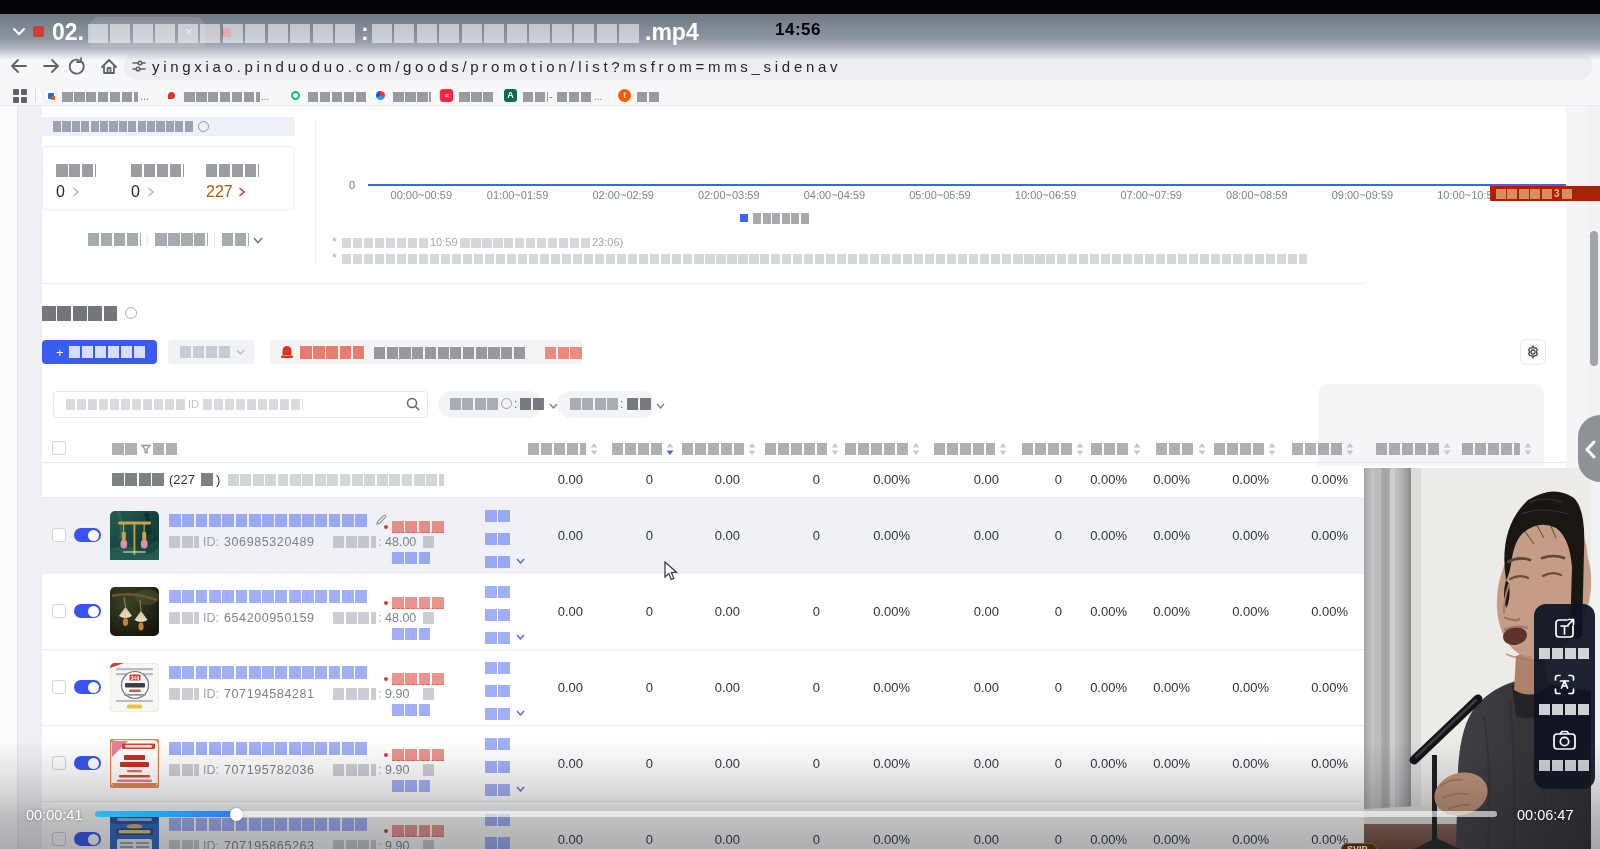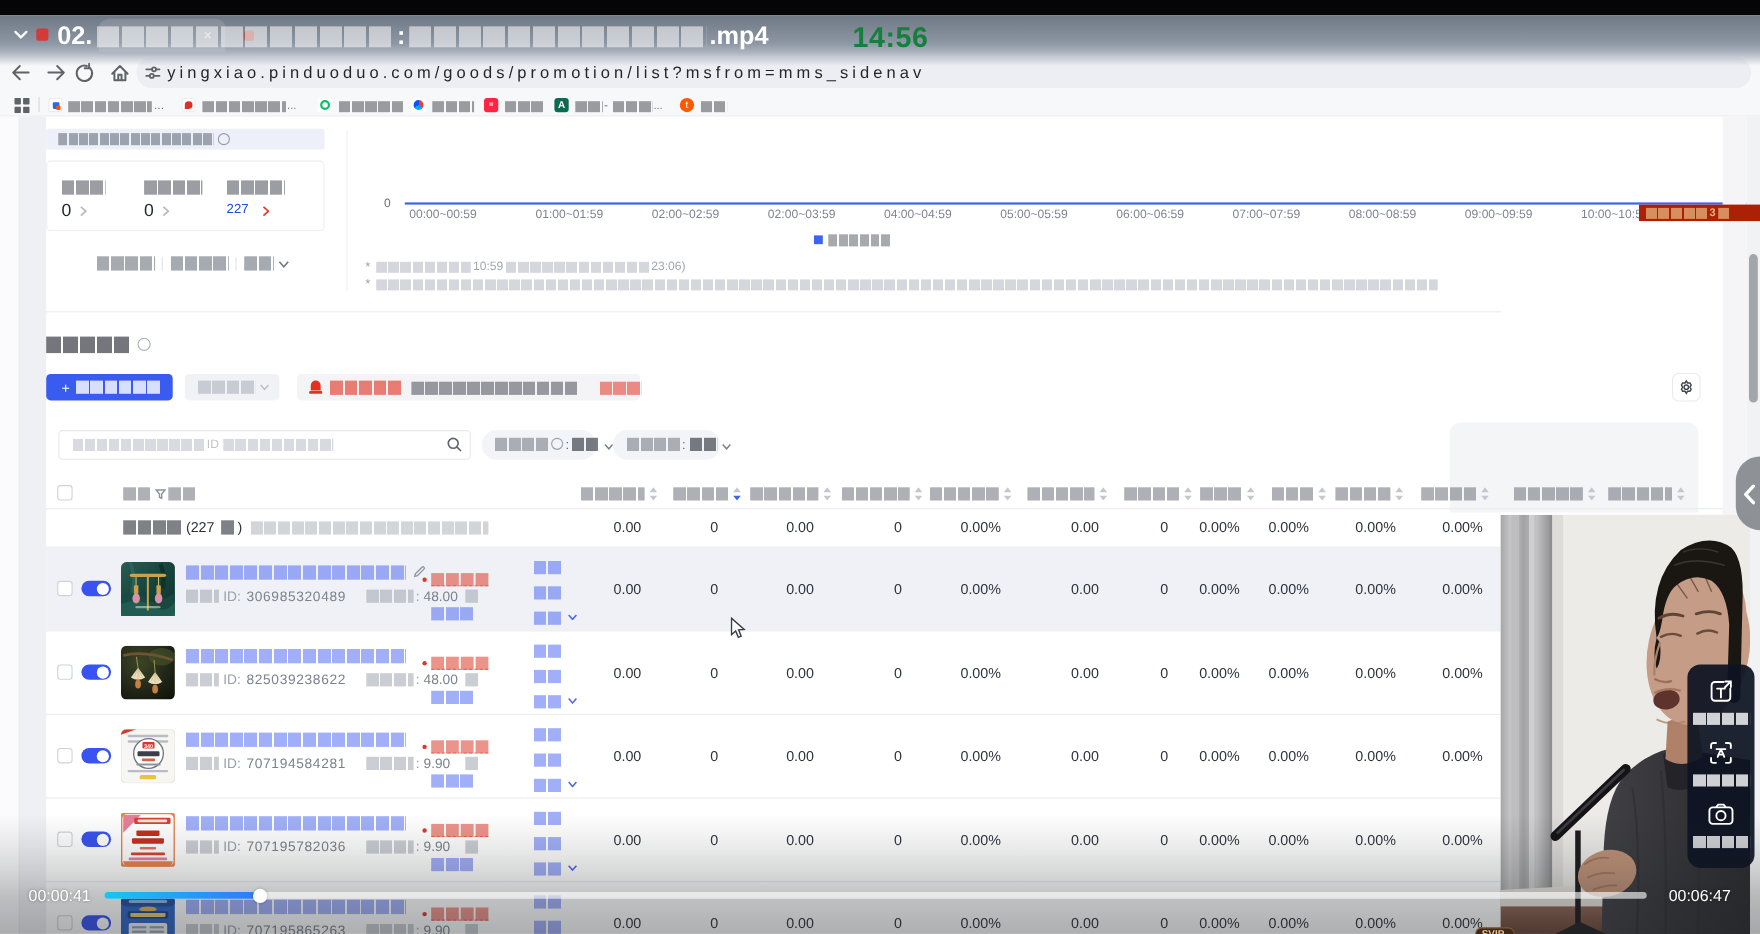--- a/index.html
+++ b/index.html
@@ -73,42 +73,42 @@
 <div style="position:absolute;left:131px;top:164px;width:53px;height:13px;background:repeating-linear-gradient(90deg,rgba(55,60,70,0.5) 0 11.5px,transparent 11.5px 13px);"></div>
 <div style="position:absolute;left:206px;top:164px;width:53px;height:13px;background:repeating-linear-gradient(90deg,rgba(55,60,70,0.5) 0 11.5px,transparent 11.5px 13px);"></div>
 <div style="position:absolute;left:56px;top:184px;font-size:16px;color:#23272e;font-weight:400;letter-spacing:0px;white-space:nowrap;line-height:1;">0</div>
 <svg class="abs" style="left:72px;top:187px" width="7" height="10" viewBox="0 0 7 10" fill="none" stroke="#b6bac2" stroke-width="1.6">
     <path d="M1.5 1 L6 5 L1.5 9"></path>
   </svg>
 <div style="position:absolute;left:131px;top:184px;font-size:16px;color:#23272e;font-weight:400;letter-spacing:0px;white-space:nowrap;line-height:1;">0</div>
 <svg class="abs" style="left:147px;top:187px" width="7" height="10" viewBox="0 0 7 10" fill="none" stroke="#b6bac2" stroke-width="1.6">
     <path d="M1.5 1 L6 5 L1.5 9"></path>
   </svg>
-<div style="position:absolute;left:206px;top:184px;font-size:12px;color:#1d4ed8;font-weight:500;letter-spacing:0px;white-space:nowrap;line-height:1;">227</div>
+<div style="position:absolute;left:206px;top:184px;font-size:16px;color:#a16207;font-weight:500;letter-spacing:0px;white-space:nowrap;line-height:1;">227</div>
 <svg class="abs" style="left:238px;top:187px" width="7" height="10" viewBox="0 0 7 10" fill="none" stroke="#e23d30" stroke-width="1.6">
     <path d="M1.5 1 L6 5 L1.5 9"></path>
   </svg>
 <div style="position:absolute;left:88px;top:233px;width:53px;height:13px;background:repeating-linear-gradient(90deg,rgba(77,85,99,0.5) 0 11.5px,transparent 11.5px 13px);"></div>
 <div style="position:absolute;left:147px;top:234px;width:1px;height:12px;background:#e0e3e8;"></div>
 <div style="position:absolute;left:155px;top:233px;width:53px;height:13px;background:repeating-linear-gradient(90deg,rgba(77,85,99,0.5) 0 11.5px,transparent 11.5px 13px);"></div>
 <div style="position:absolute;left:214px;top:234px;width:1px;height:12px;background:#e0e3e8;"></div>
 <div style="position:absolute;left:222px;top:233px;width:27px;height:13px;background:repeating-linear-gradient(90deg,rgba(77,85,99,0.5) 0 11.5px,transparent 11.5px 13px);"></div>
 <svg class="abs" style="left:253px;top:237px" width="10" height="7" viewBox="0 0 10 7" fill="none" stroke="#717a88" stroke-width="1.5">
     <path d="M1 1 L5 5.5 L9 1"></path>
   </svg>
 <div style="position:absolute;left:315px;top:118px;width:1px;height:146px;background:#eef0f3;"></div>
 <div style="position:absolute;left:349px;top:180px;font-size:11px;color:#6a717d;font-weight:400;letter-spacing:0px;white-space:nowrap;line-height:1;">0</div>
 <div style="position:absolute;left:368px;top:184px;width:1232px;height:2px;background:#3d63f2;"></div>
-<div style="position:absolute;left:372.0px;top:190px;width:80px;text-align:left;font-size:11px;color:#7e8490;white-space:nowrap;line-height:1">00:00~00:59</div>
+<div style="position:absolute;left:372.0px;top:190px;width:80px;text-align:right;font-size:11px;color:#7e8490;white-space:nowrap;line-height:1">00:00~00:59</div>
 <div style="position:absolute;left:477.6px;top:190px;width:80px;text-align:center;font-size:11px;color:#7e8490;white-space:nowrap;line-height:1">01:00~01:59</div>
 <div style="position:absolute;left:583.2px;top:190px;width:80px;text-align:center;font-size:11px;color:#7e8490;white-space:nowrap;line-height:1">02:00~02:59</div>
 <div style="position:absolute;left:688.8px;top:190px;width:80px;text-align:center;font-size:11px;color:#7e8490;white-space:nowrap;line-height:1">02:00~03:59</div>
 <div style="position:absolute;left:794.4px;top:190px;width:80px;text-align:center;font-size:11px;color:#7e8490;white-space:nowrap;line-height:1">04:00~04:59</div>
 <div style="position:absolute;left:900.0px;top:190px;width:80px;text-align:center;font-size:11px;color:#7e8490;white-space:nowrap;line-height:1">05:00~05:59</div>
-<div style="position:absolute;left:1005.5999999999999px;top:190px;width:80px;text-align:center;font-size:11px;color:#7e8490;white-space:nowrap;line-height:1">06:00~06:59</div>
+<div style="position:absolute;left:1005.5999999999999px;top:190px;width:80px;text-align:center;font-size:11px;color:#7e8490;white-space:nowrap;line-height:1">10:00~06:59</div>
 <div style="position:absolute;left:1111.1999999999998px;top:190px;width:80px;text-align:center;font-size:11px;color:#7e8490;white-space:nowrap;line-height:1">07:00~07:59</div>
 <div style="position:absolute;left:1216.8px;top:190px;width:80px;text-align:center;font-size:11px;color:#7e8490;white-space:nowrap;line-height:1">08:00~08:59</div>
 <div style="position:absolute;left:1322.4px;top:190px;width:80px;text-align:center;font-size:11px;color:#7e8490;white-space:nowrap;line-height:1">09:00~09:59</div>
 <div style="position:absolute;left:1428.0px;top:190px;width:80px;text-align:center;font-size:11px;color:#7e8490;white-space:nowrap;line-height:1">10:00~10:59</div>
 <div style="position:absolute;left:740px;top:214px;width:8px;height:8px;background:#3d63f2;"></div>
 <div style="position:absolute;left:753px;top:213px;width:57px;height:11px;background:repeating-linear-gradient(90deg,rgba(60,65,75,0.45) 0 8.1px,transparent 8.1px 9.6px);"></div>
 <div style="position:absolute;left:332px;top:236px;font-size:12px;color:#a0a6b1;font-weight:400;letter-spacing:0px;white-space:nowrap;line-height:1;">*</div>
 <div style="position:absolute;left:342px;top:238px;width:86px;height:10px;background:repeating-linear-gradient(90deg,rgba(160,166,177,0.45) 0 9.5px,transparent 9.5px 11px);"></div>
 <div style="position:absolute;left:430px;top:237px;font-size:11px;color:#a0a6b1;font-weight:400;letter-spacing:0px;white-space:nowrap;line-height:1;">10:59</div>
 <div style="position:absolute;left:460px;top:238px;width:130px;height:10px;background:repeating-linear-gradient(90deg,rgba(160,166,177,0.45) 0 9.5px,transparent 9.5px 11px);"></div>
@@ -330,21 +330,21 @@
 <path d="M15.5 21 L12 28 M15.5 21 L15.5 30 M15.5 21 L19 28" stroke="#c8b578" stroke-width="0.6"></path>
 <ellipse cx="15.5" cy="35" rx="2.6" ry="4" fill="#c97f3e"></ellipse>
 <path d="M30 13 L31 24" stroke="#b09a60" stroke-width="0.8"></path>
 <path d="M31 24 L24.5 33 Q31 37 37.5 33 Z" fill="#e9ddbd"></path>
 <path d="M31 25 L27.5 32 M31 25 L31 34 M31 25 L34.5 32" stroke="#c8b578" stroke-width="0.6"></path>
 <ellipse cx="31" cy="39.5" rx="2.6" ry="4" fill="#c97f3e"></ellipse>
     </svg></div>
 <div style="position:absolute;left:169px;top:590px;width:200px;height:13px;background:repeating-linear-gradient(90deg,rgba(75,102,242,0.52) 0 11.8px,transparent 11.8px 13.3px);"></div>
 <div style="position:absolute;left:169px;top:612px;width:30px;height:12px;background:repeating-linear-gradient(90deg,rgba(150,157,168,0.5) 0 11.1px,transparent 11.1px 12.6px);"></div>
 <div style="position:absolute;left:203px;top:612px;font-size:12.5px;color:#9aa1ac;font-weight:400;letter-spacing:0px;white-space:nowrap;line-height:1;">ID:</div>
-<div style="position:absolute;left:224px;top:612px;font-size:12.5px;color:#7b828d;font-weight:400;letter-spacing:0.6px;white-space:nowrap;line-height:1;">825039238622</div>
+<div style="position:absolute;left:224px;top:612px;font-size:12.5px;color:#7b828d;font-weight:400;letter-spacing:0.6px;white-space:nowrap;line-height:1;">654200950159</div>
 <div style="position:absolute;left:333px;top:612px;width:43px;height:12px;background:repeating-linear-gradient(90deg,rgba(150,157,168,0.5) 0 11.1px,transparent 11.1px 12.6px);"></div>
 <div style="position:absolute;left:378px;top:612px;font-size:12.5px;color:#9aa1ac;font-weight:400;letter-spacing:0px;white-space:nowrap;line-height:1;">:</div>
 <div style="position:absolute;left:385px;top:612px;font-size:12.5px;color:#7b828d;font-weight:400;letter-spacing:0px;white-space:nowrap;line-height:1;">48.00</div>
 <div style="position:absolute;left:423px;top:612px;width:12px;height:12px;background:repeating-linear-gradient(90deg,rgba(150,157,168,0.5) 0 11.1px,transparent 11.1px 12.6px);"></div>
 <div style="position:absolute;left:384px;top:601px;width:4px;height:4px;background:#dc3a2b;border-radius:50%;"></div>
 <div style="position:absolute;left:392px;top:597px;width:52px;height:12px;background:repeating-linear-gradient(90deg,rgba(220,58,43,0.55) 0 11.8px,transparent 11.8px 13.3px);border-bottom:1px dashed rgba(220,58,43,.55);padding-bottom:1px;"></div>
 <div style="position:absolute;left:392px;top:628px;width:39px;height:12px;background:repeating-linear-gradient(90deg,rgba(75,102,242,0.52) 0 11.8px,transparent 11.8px 13.3px);"></div>
 <div style="position:absolute;left:485px;top:586px;width:26px;height:12px;background:repeating-linear-gradient(90deg,rgba(75,102,242,0.52) 0 11.8px,transparent 11.8px 13.3px);"></div>
 <div style="position:absolute;left:485px;top:609px;width:26px;height:12px;background:repeating-linear-gradient(90deg,rgba(75,102,242,0.52) 0 11.8px,transparent 11.8px 13.3px);"></div>
 <div style="position:absolute;left:485px;top:632px;width:26px;height:12px;background:repeating-linear-gradient(90deg,rgba(75,102,242,0.52) 0 11.8px,transparent 11.8px 13.3px);"></div>
@@ -613,12 +613,12 @@
 <div style="position:absolute;left:185px;top:25px;font-size:13px;color:rgba(255,255,255,.6);font-weight:400;letter-spacing:0px;white-space:nowrap;line-height:1;">×</div>
 <div style="position:absolute;left:222px;top:28px;width:9px;height:9px;background:#c0392b;border-radius:2px;opacity:.7;"></div>
 <svg class="abs" style="left:12px;top:27px" width="14" height="9" viewBox="0 0 14 9" fill="none" stroke="#fff" stroke-width="2" stroke-linecap="round">
     <path d="M2 2 L7 7 L12 2"></path>
   </svg>
 <div style="position:absolute;left:52px;top:21px;font-size:23px;color:#fff;font-weight:600;letter-spacing:0px;white-space:nowrap;line-height:1;">02.</div>
 <div style="position:absolute;left:88px;top:24px;width:270px;height:19px;background:repeating-linear-gradient(90deg,rgba(255,255,255,0.55) 0 20.0px,transparent 20.0px 22.5px);"></div>
 <div style="position:absolute;left:361px;top:21px;font-size:23px;color:#fff;font-weight:600;letter-spacing:0px;white-space:nowrap;line-height:1;">:</div>
 <div style="position:absolute;left:372px;top:24px;width:270px;height:19px;background:repeating-linear-gradient(90deg,rgba(255,255,255,0.55) 0 20.0px,transparent 20.0px 22.5px);"></div>
 <div style="position:absolute;left:645px;top:21px;font-size:23px;color:#fff;font-weight:600;letter-spacing:0px;white-space:nowrap;line-height:1;">.mp4</div>
-<div style="position:absolute;left:775px;top:21px;font-size:26px;color:#15803d;font-weight:600;letter-spacing:0.5px;white-space:nowrap;line-height:1;">14:56</div>
+<div style="position:absolute;left:775px;top:21px;font-size:17px;color:#000000;font-weight:600;letter-spacing:0.5px;white-space:nowrap;line-height:1;">14:56</div>
 </body></html>

